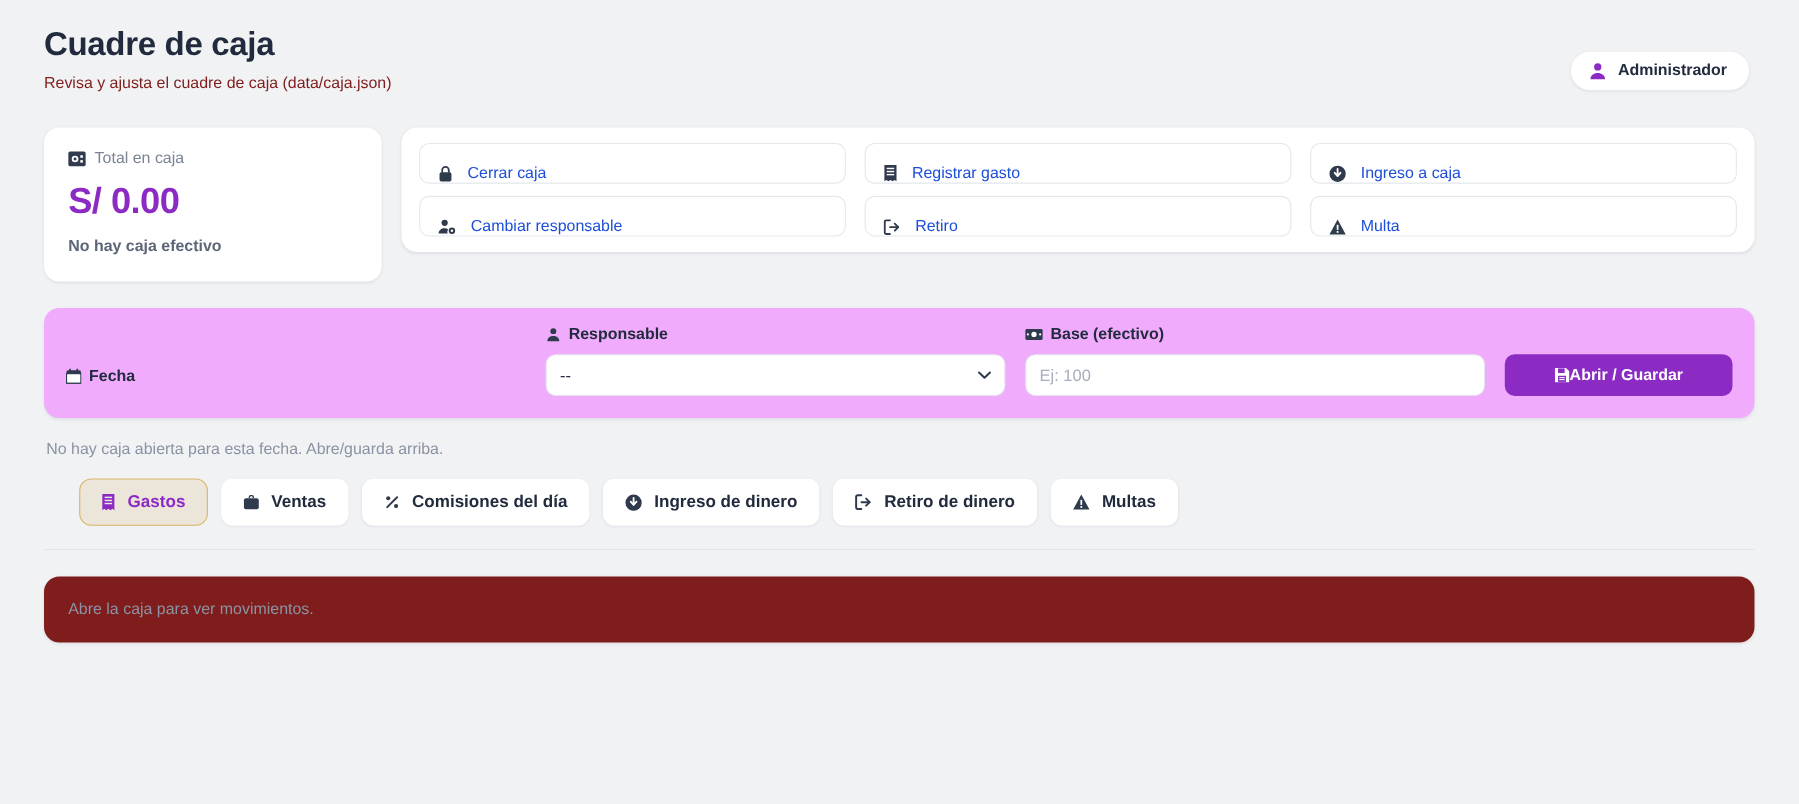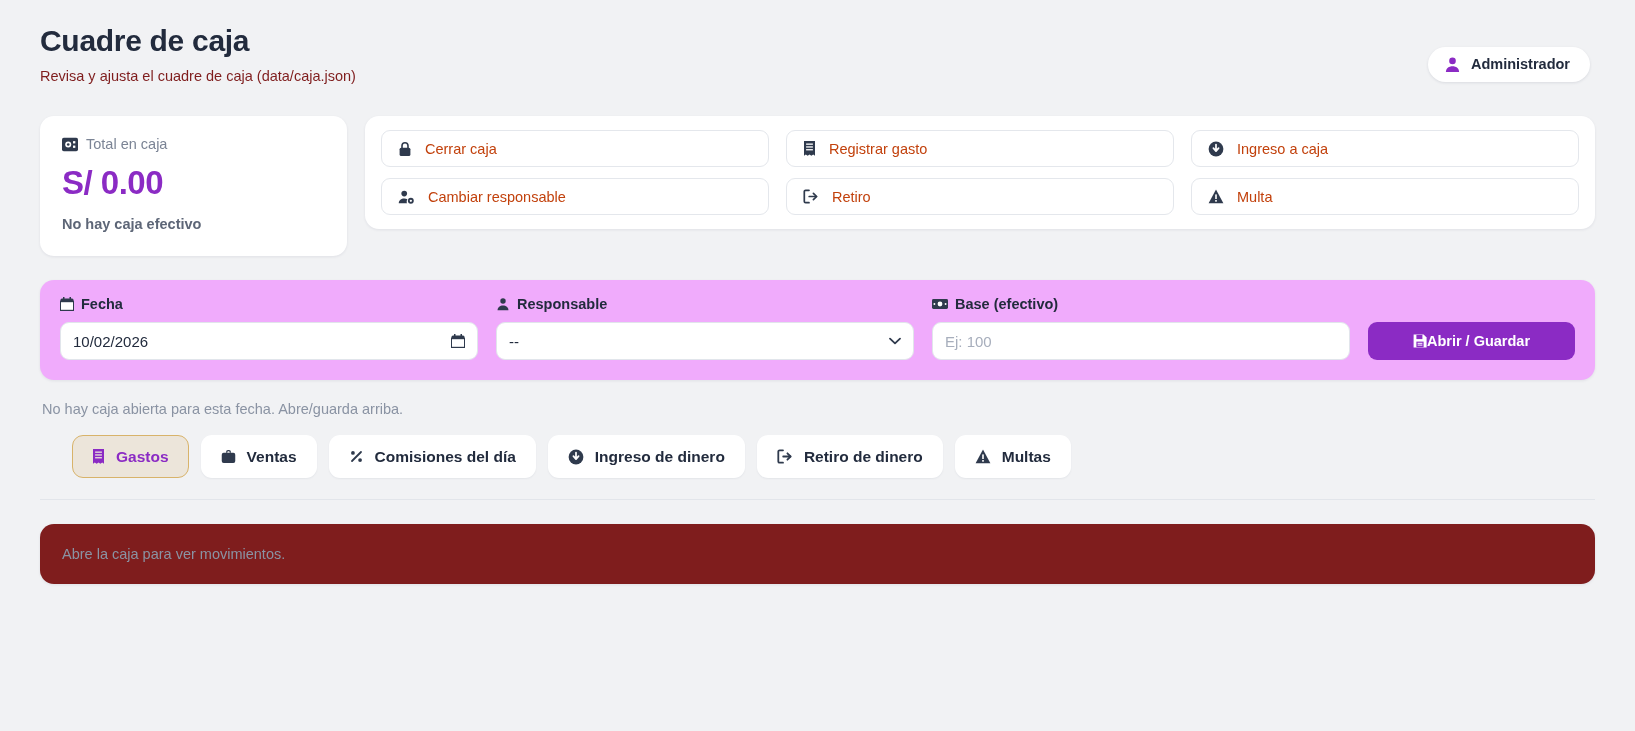--- a/index.html
+++ b/index.html
@@ -104,25 +104,25 @@
     display: grid;
     grid-template-columns: 1fr 1fr 1fr;
     gap: 11px 17px;
   }
   .act-btn {
     border: 1px solid #e4e7ec;
     border-radius: 9px;
     background: #fff;
     height: 37px;
     display: flex;
-    align-items: center;
+    align-items: flex-end;
     gap: 13px;
     padding: 0 16px;
     font-size: 14.5px;
-    color: #c2410c;
+    color: #1d4ed8;
     cursor: pointer;
     font-family: inherit;
     text-align: left;
   }
 
   
   .form-card {
     background: #f0abfc;
     border-radius: 14px;
     margin-top: 24px;
@@ -358,31 +358,20 @@
         <span class="ic">
           <svg width="14" height="14" viewBox="0 0 14 14" fill="#2f3a4d">
             <rect x="0.4" y="1.6" width="13.2" height="11.8" rx="1.6"></rect>
             <rect x="0.4" y="4.6" width="13.2" height="8.8" fill="#fff" stroke="#2f3a4d" stroke-width="1.2"></rect>
             <rect x="3" y="0" width="1.5" height="3.2"></rect>
             <rect x="9.5" y="0" width="1.5" height="3.2"></rect>
           </svg>
         </span>
         <span>Fecha</span>
       </div>
-      <div class="date-wrap">
-        <input class="ctrl" type="text" value="10/02/2026" style="">
-        <span class="ic pick-icon">
-          <svg width="14" height="14" viewBox="0 0 14 14" fill="#2f3a4d">
-            <rect x="0.4" y="1.6" width="13.2" height="11.8" rx="1.6"></rect>
-            <rect x="0.4" y="4.6" width="13.2" height="8.8" fill="#fff" stroke="#2f3a4d" stroke-width="1.2"></rect>
-            <rect x="3" y="0" width="1.5" height="3.2"></rect>
-            <rect x="9.5" y="0" width="1.5" height="3.2"></rect>
-          </svg>
-        </span>
-      </div>
     </div>
 
     <div class="field">
       <div class="field-label">
         <span class="ic">
           <svg width="14" height="14" viewBox="0 0 16 16" fill="#2f3a4d">
             <circle cx="8" cy="4.6" r="3.1"></circle>
             <path d="M1.8 15c0-3.3 2.8-5.3 6.2-5.3s6.2 2 6.2 5.3z"></path>
           </svg>
         </span>

